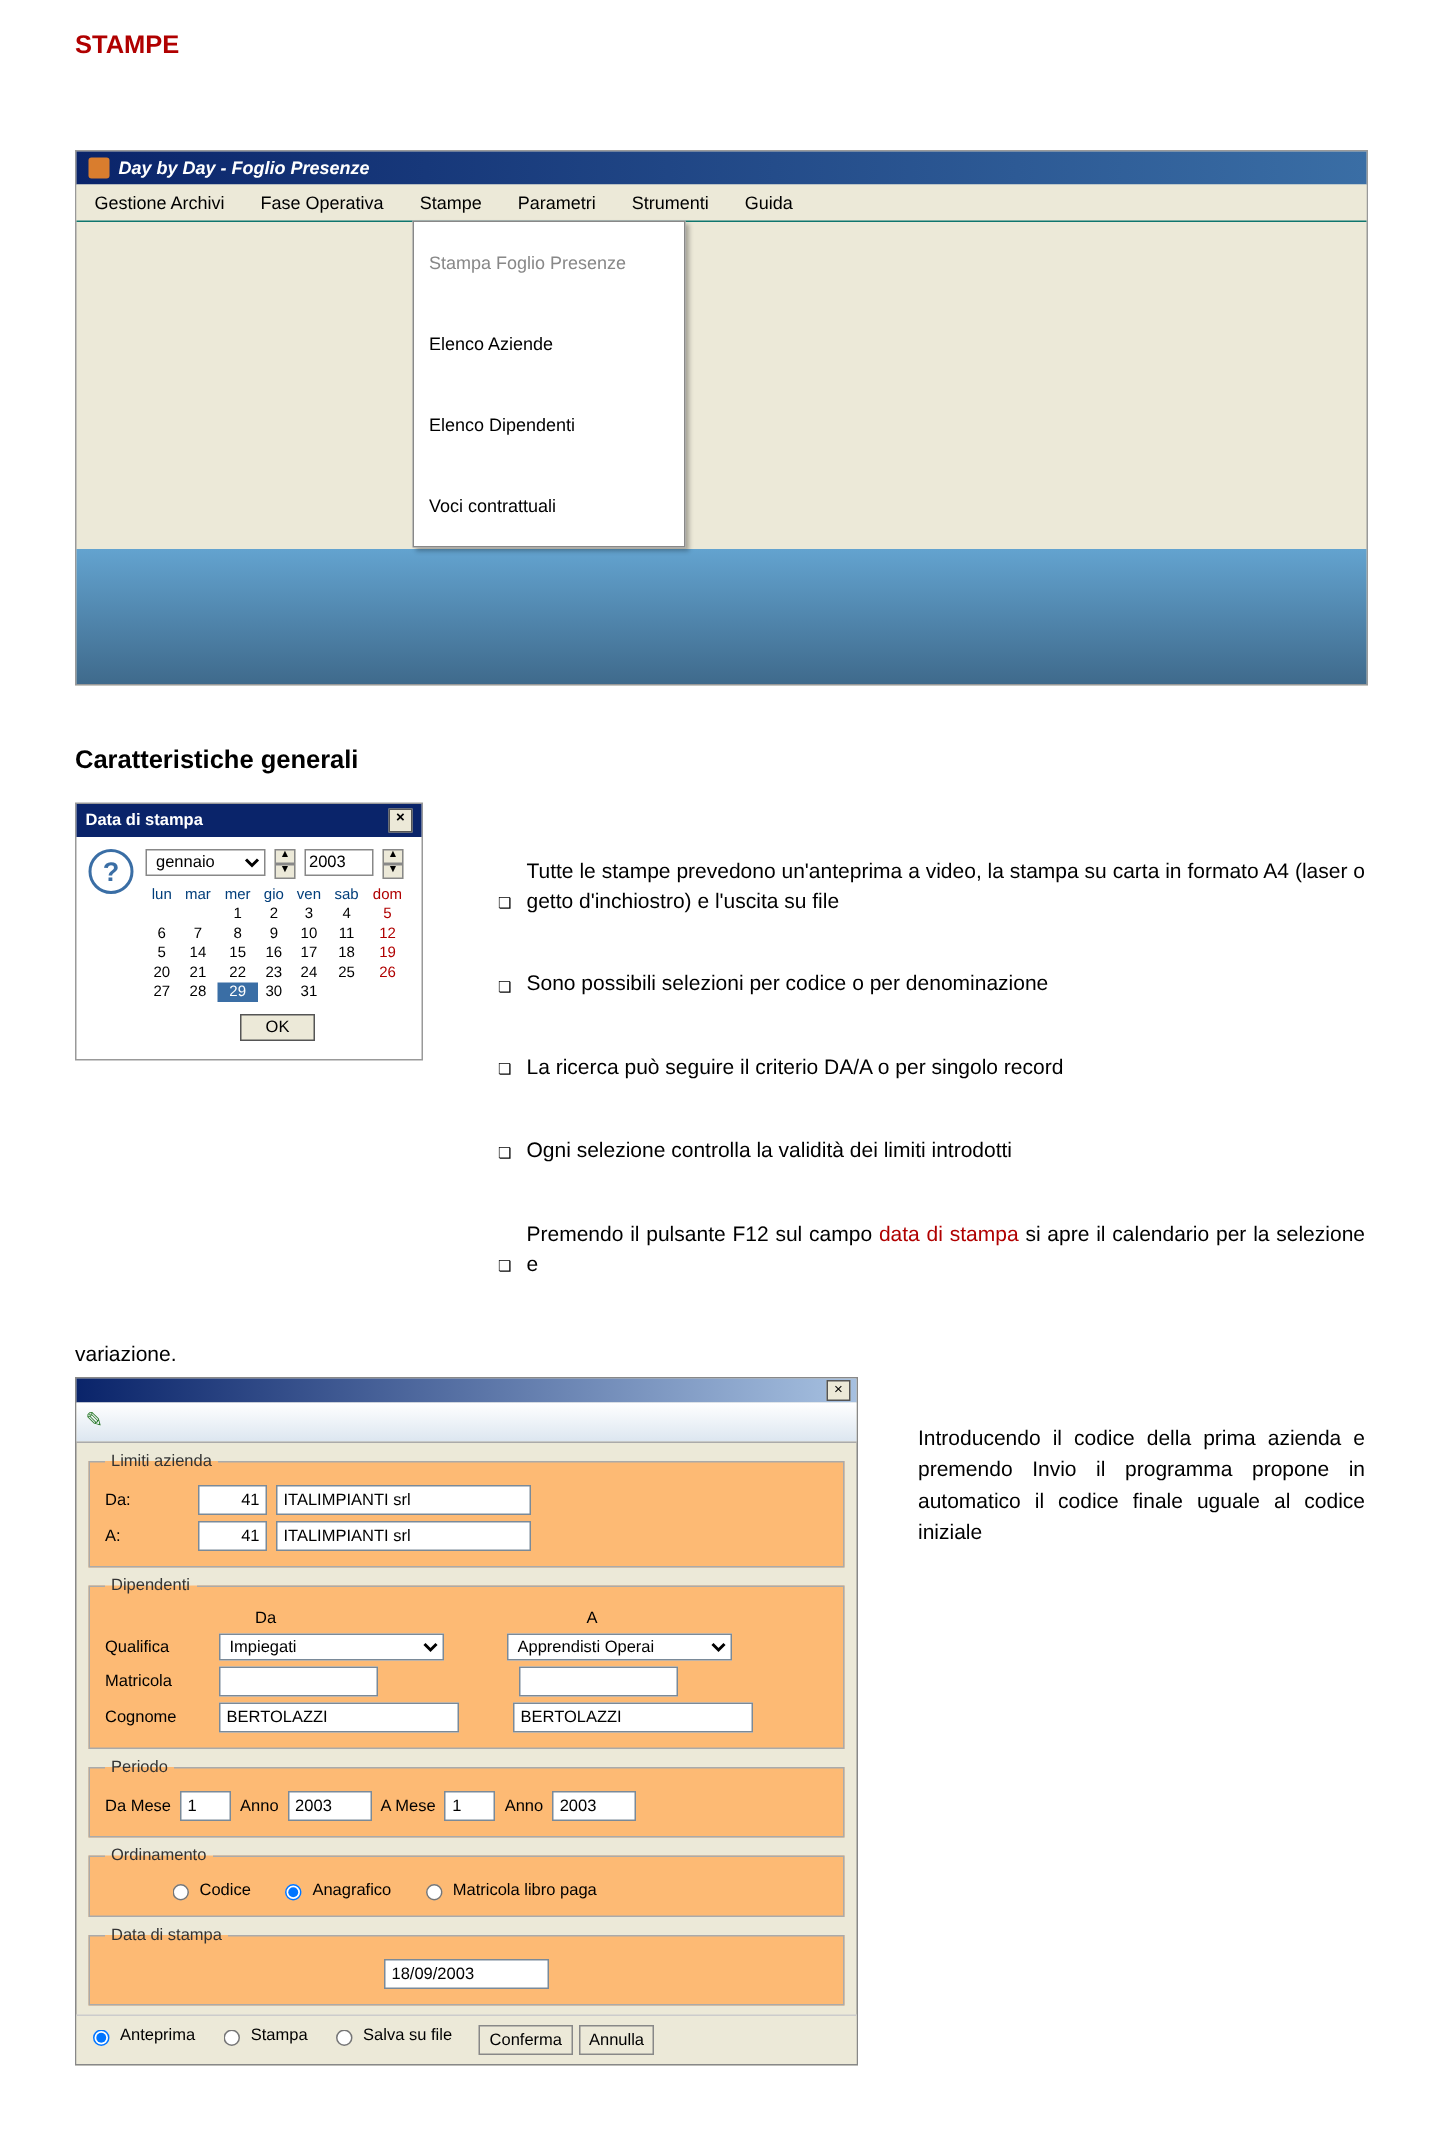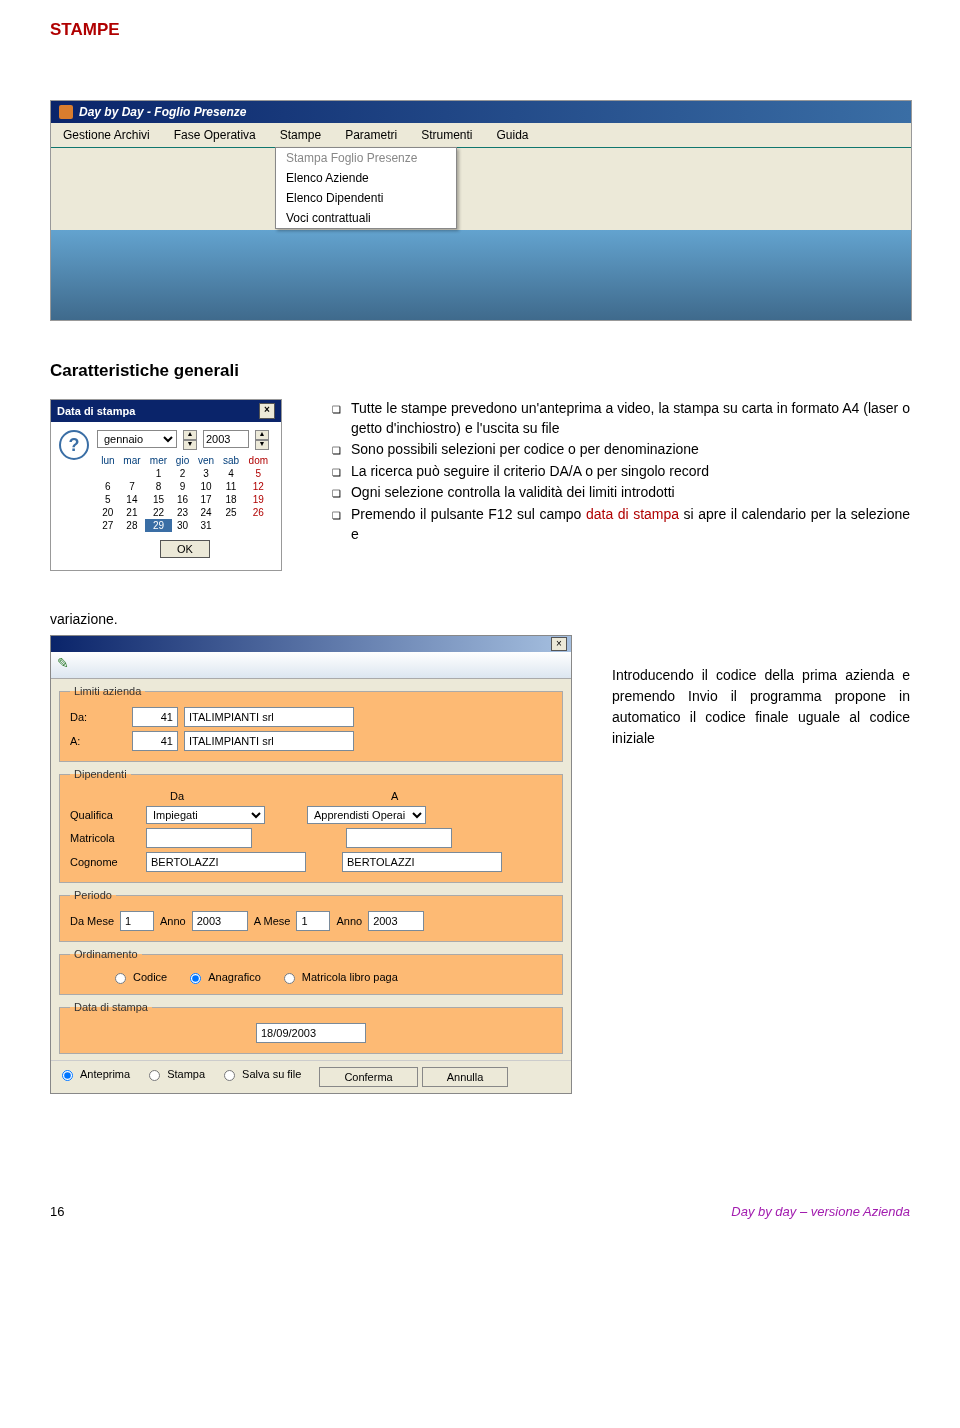--- a/index.html
+++ b/index.html
@@ -57,21 +57,21 @@
     position: relative;
     left: 224px;
     top: -1px;
     width: 180px;
     background: #fff;
     border: 1px solid #888;
     box-shadow: 2px 2px 3px rgba(0,0,0,0.3);
     font-size: 12px;
   }
   .dropdown .ditem {
-    padding: 3px 10px;
+    padding: 20px 10px;
   }
   .dropdown .disabled { color: #888; }
   .win-body {
     height: 90px;
     background: linear-gradient(to bottom, #63a3cf 0%, #3f6a8c 100%);
   }
   .two-col {
     display: flex;
     align-items: flex-start;
     gap: 30px;
@@ -128,21 +128,21 @@
     display:block; margin: 8px auto 4px auto;
     padding: 2px 16px; background:#ece9d8; border:1px solid #555;
     font-size:11px;
   }
   .bullets {
     flex: 1;
     font-size: 14px;
     line-height: 1.4;
   }
   .bullets ul { list-style: none; padding:0; margin:0 0 0 20px;}
-  .bullets li { display:flex; align-items:flex-start; margin-bottom:2px; text-align:justify;}
+  .bullets li { display:flex; align-items:flex-end; margin-bottom:2px; text-align:justify;margin-top:36px;}
   .bullets li::before {
     content: "❏"; font-size: 10px; margin-right: 10px; margin-top:4px;
   }
   .red { color:#b00000; }
   .varline { font-size:14px; }
   .section2 { display:flex; gap:40px; align-items:flex-start; margin-top:8px;}
   .form-box {
     width: 520px;
     border: 1px solid #888;
     background: #ece9d8;
@@ -188,36 +188,36 @@
   .tf.w40 { width: 36px; text-align:right;}
   .tf.w160 { width: 160px; }
   .tf.w90 { width: 96px; }
   .tf.w50 { width: 46px; }
   .sel {
     border: 1px solid #7a8a99;
     background: #fff;
     font-size: 11px;
     height: 18px;
     padding: 1px 2px;
-    width: 119px;
+    width: 150px;
   }
   .dip-row { display:flex; margin:4px 0 2px 0;}
   .dip-row .col { flex:1; text-align:left; padding-left:100px;}
   .radio-row { display:flex; gap:18px; align-items:center; padding: 4px 40px;}
   .radio-row label { display:flex; align-items:center; gap:4px;}
   .rad { width:11px; height:11px; }
   .btn-row {
     display:flex; align-items:flex-start; gap:0;
     background:#ece9d8; padding:6px;
     border-top: 1px solid #ccc;
   }
   .btn-row label { display:flex; align-items:center; gap:4px; margin-right:14px;}
   .fbtn {
     border:1px solid #888; background:#ece9d8;
-    padding: 3px 24px; font-size:11px; margin-left:4px;
+    padding: 3px 6px; font-size:11px; margin-left:4px;
   }
   .side-text {
     flex:1;
     font-size:14px;
     line-height:1.5;
     text-align:justify;
     padding-top: 30px;
   }
   .footer {
     margin-top: 110px;

